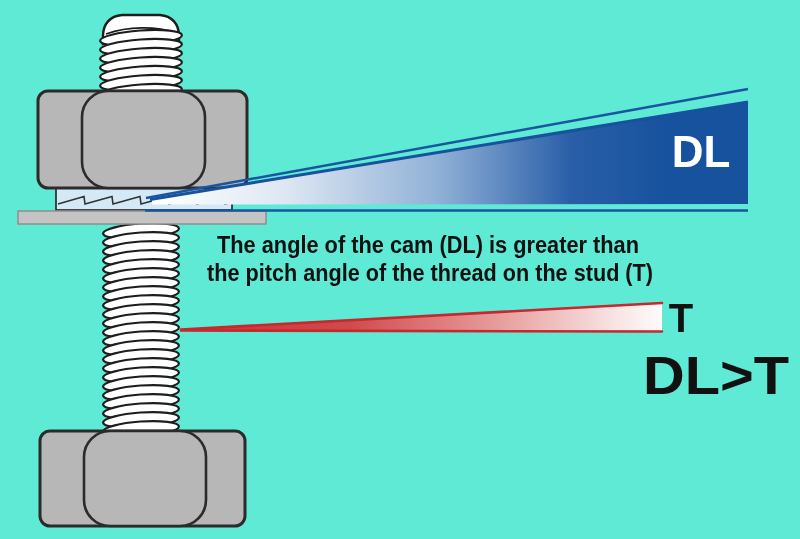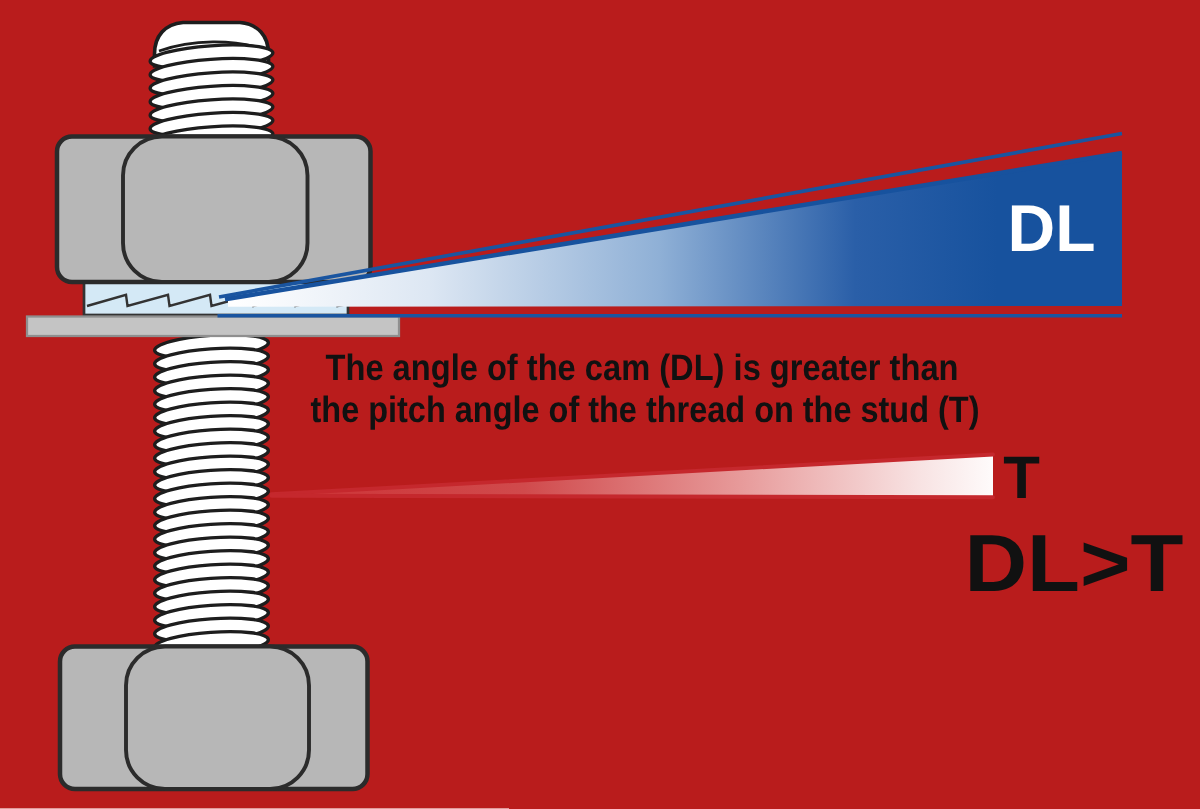--- a/index.html
+++ b/index.html
@@ -1,16 +1,16 @@
 <!DOCTYPE html>
 <html><head>
 <meta charset="utf-8">
 <style>
   html,body{margin:0;padding:0;background:#ffffff;}
-  .stage{width:800px;height:539px;position:relative;overflow:hidden;background:#b91c1c;
+  .stage{width:800px;height:539px;position:relative;overflow:hidden;background:#5eead4;
          font-family:"Liberation Sans", sans-serif;}
   svg{display:block;}
   .coil{fill:#ffffff;stroke:#1d1d1d;stroke-width:2.2;}
   .metal{fill:#b7b7b7;stroke:#2b2b2b;stroke-width:3;}
   .metal-facet{fill:#b7b7b7;stroke:#2b2b2b;stroke-width:2.6;}
   .plate{fill:#c4c4c4;stroke:#8f8f8f;stroke-width:1.5;}
   .washer{fill:#d4e9f6;stroke:#333333;stroke-width:1.8;}
   .serration{fill:none;stroke:#333333;stroke-width:1.6;stroke-linejoin:miter;}
   .blue-line{stroke:#1a55a0;stroke-width:2.4;fill:none;}
   .blue-edge{stroke:#17529e;stroke-width:3;fill:none;}

